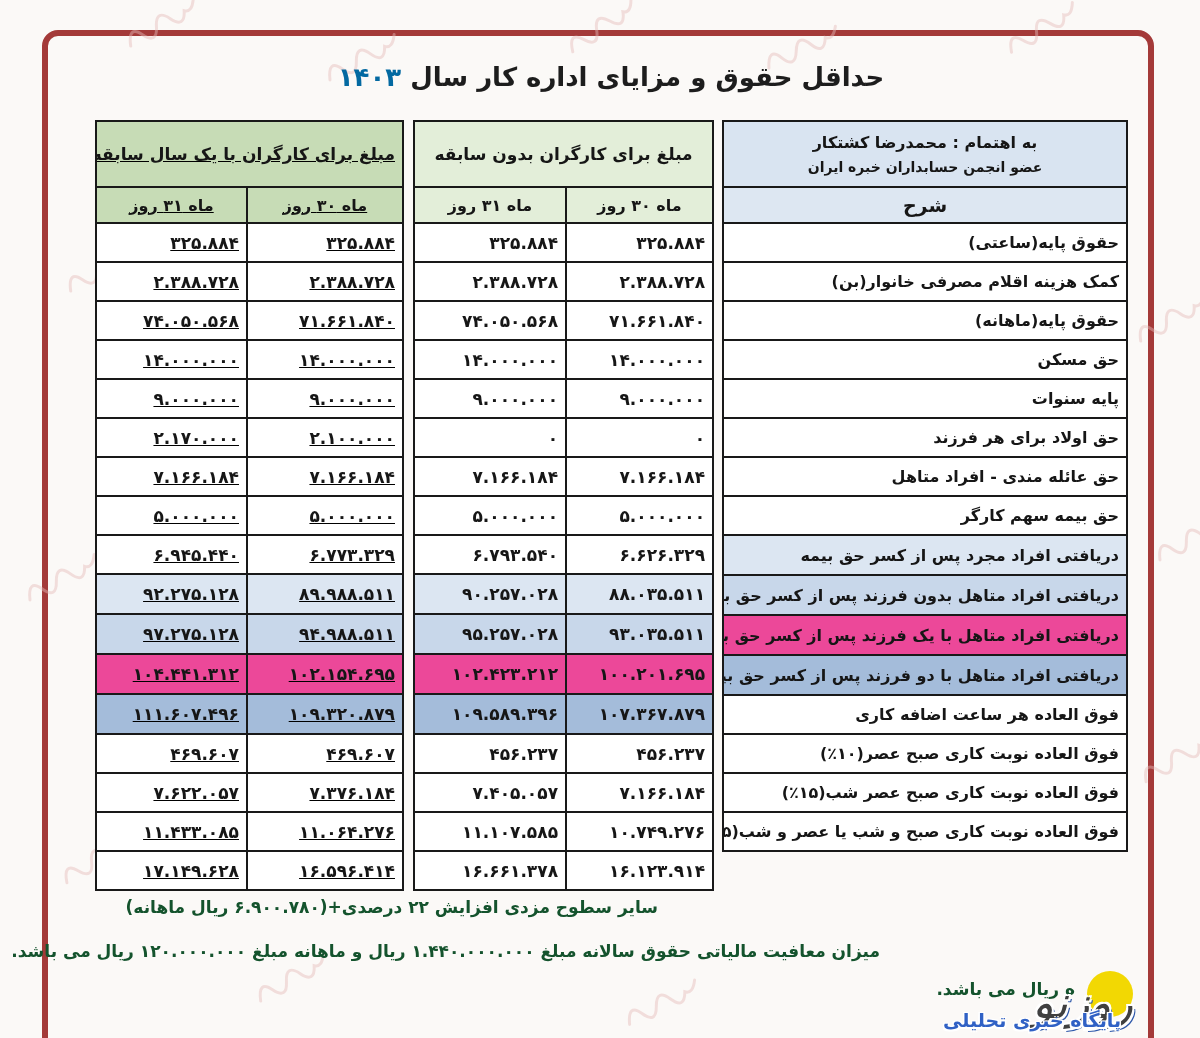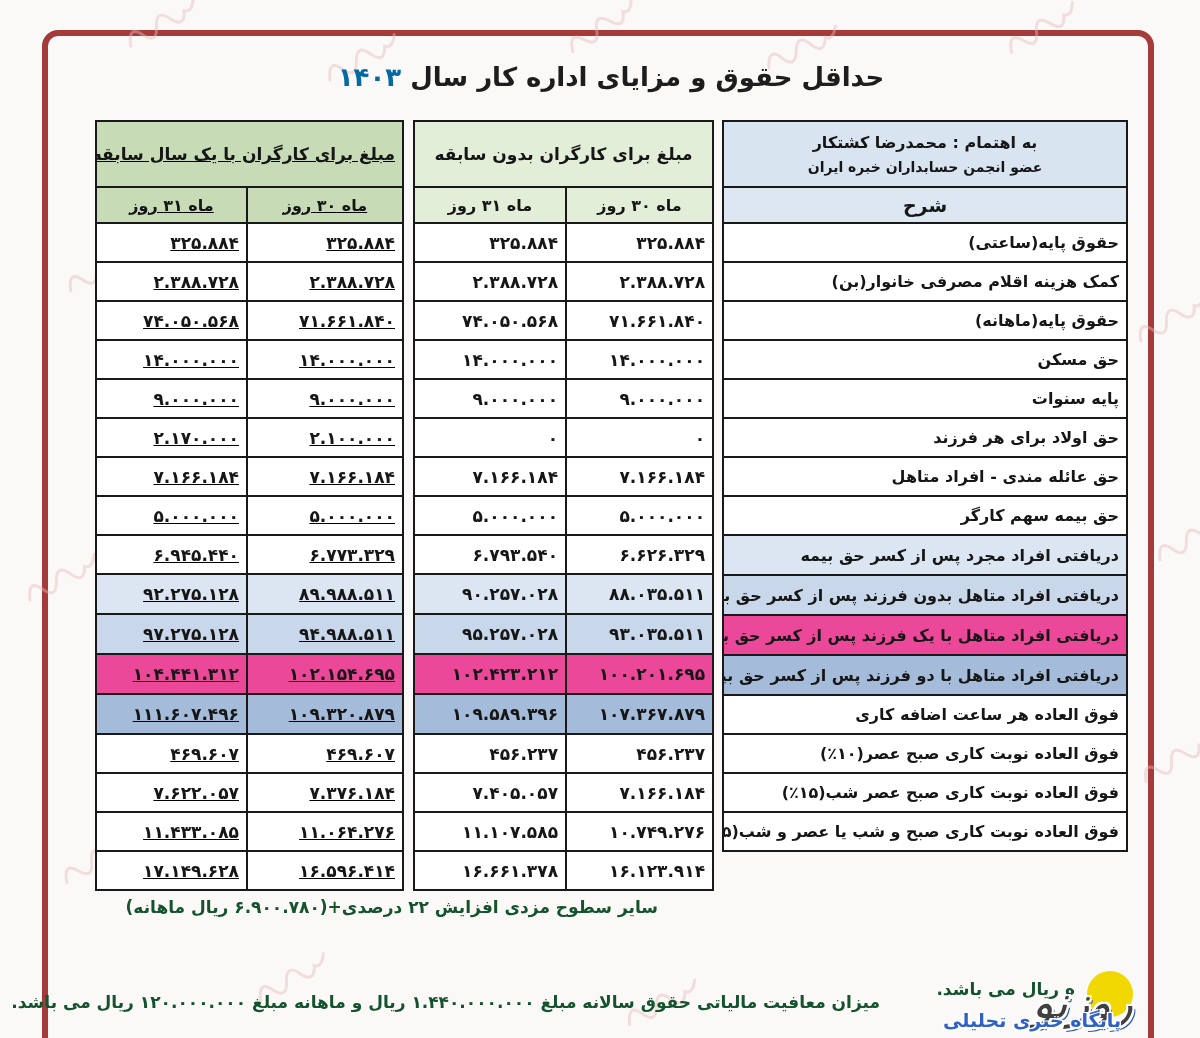--- a/index.html
+++ b/index.html
@@ -47,21 +47,21 @@
   td.val {text-align:right;font-size:17px;}
   tr.b1 td{background:#dce6f2;}
   tr.b2 td{background:#c8d7ea;}
   tr.b3 td{background:#ec4899;}
   tr.b4 td{background:#a4bcda;margin-left:46px;}
   .footnote{
     position:absolute;z-index:4;direction:rtl;white-space:nowrap;
     font-size:17px;font-weight:bold;color:#14532d;
   }
   #fn1{top:897px;right:542px;}
-  #fn2{top:992px;right:320px;}
+  #fn2{top:941px;right:320px;}
   #fn3{top:979px;right:125px;margin-left:47px;}
   
   .logo-circle{
     position:absolute;left:1087px;top:971px;width:46px;height:46px;border-radius:50%;
     background:#f2d803;z-index:8;
   }
   .logo-name{
     position:absolute;left:1032px;top:976px;z-index:9;direction:rtl;
     font-size:45px;font-weight:normal;font-style:italic;color:#404040;
     text-shadow:-2px -2px 0 #fff,2px -2px 0 #fff,-2px 2px 0 #fff,2px 2px 0 #fff,3px 3px 0 #2d57a9;

